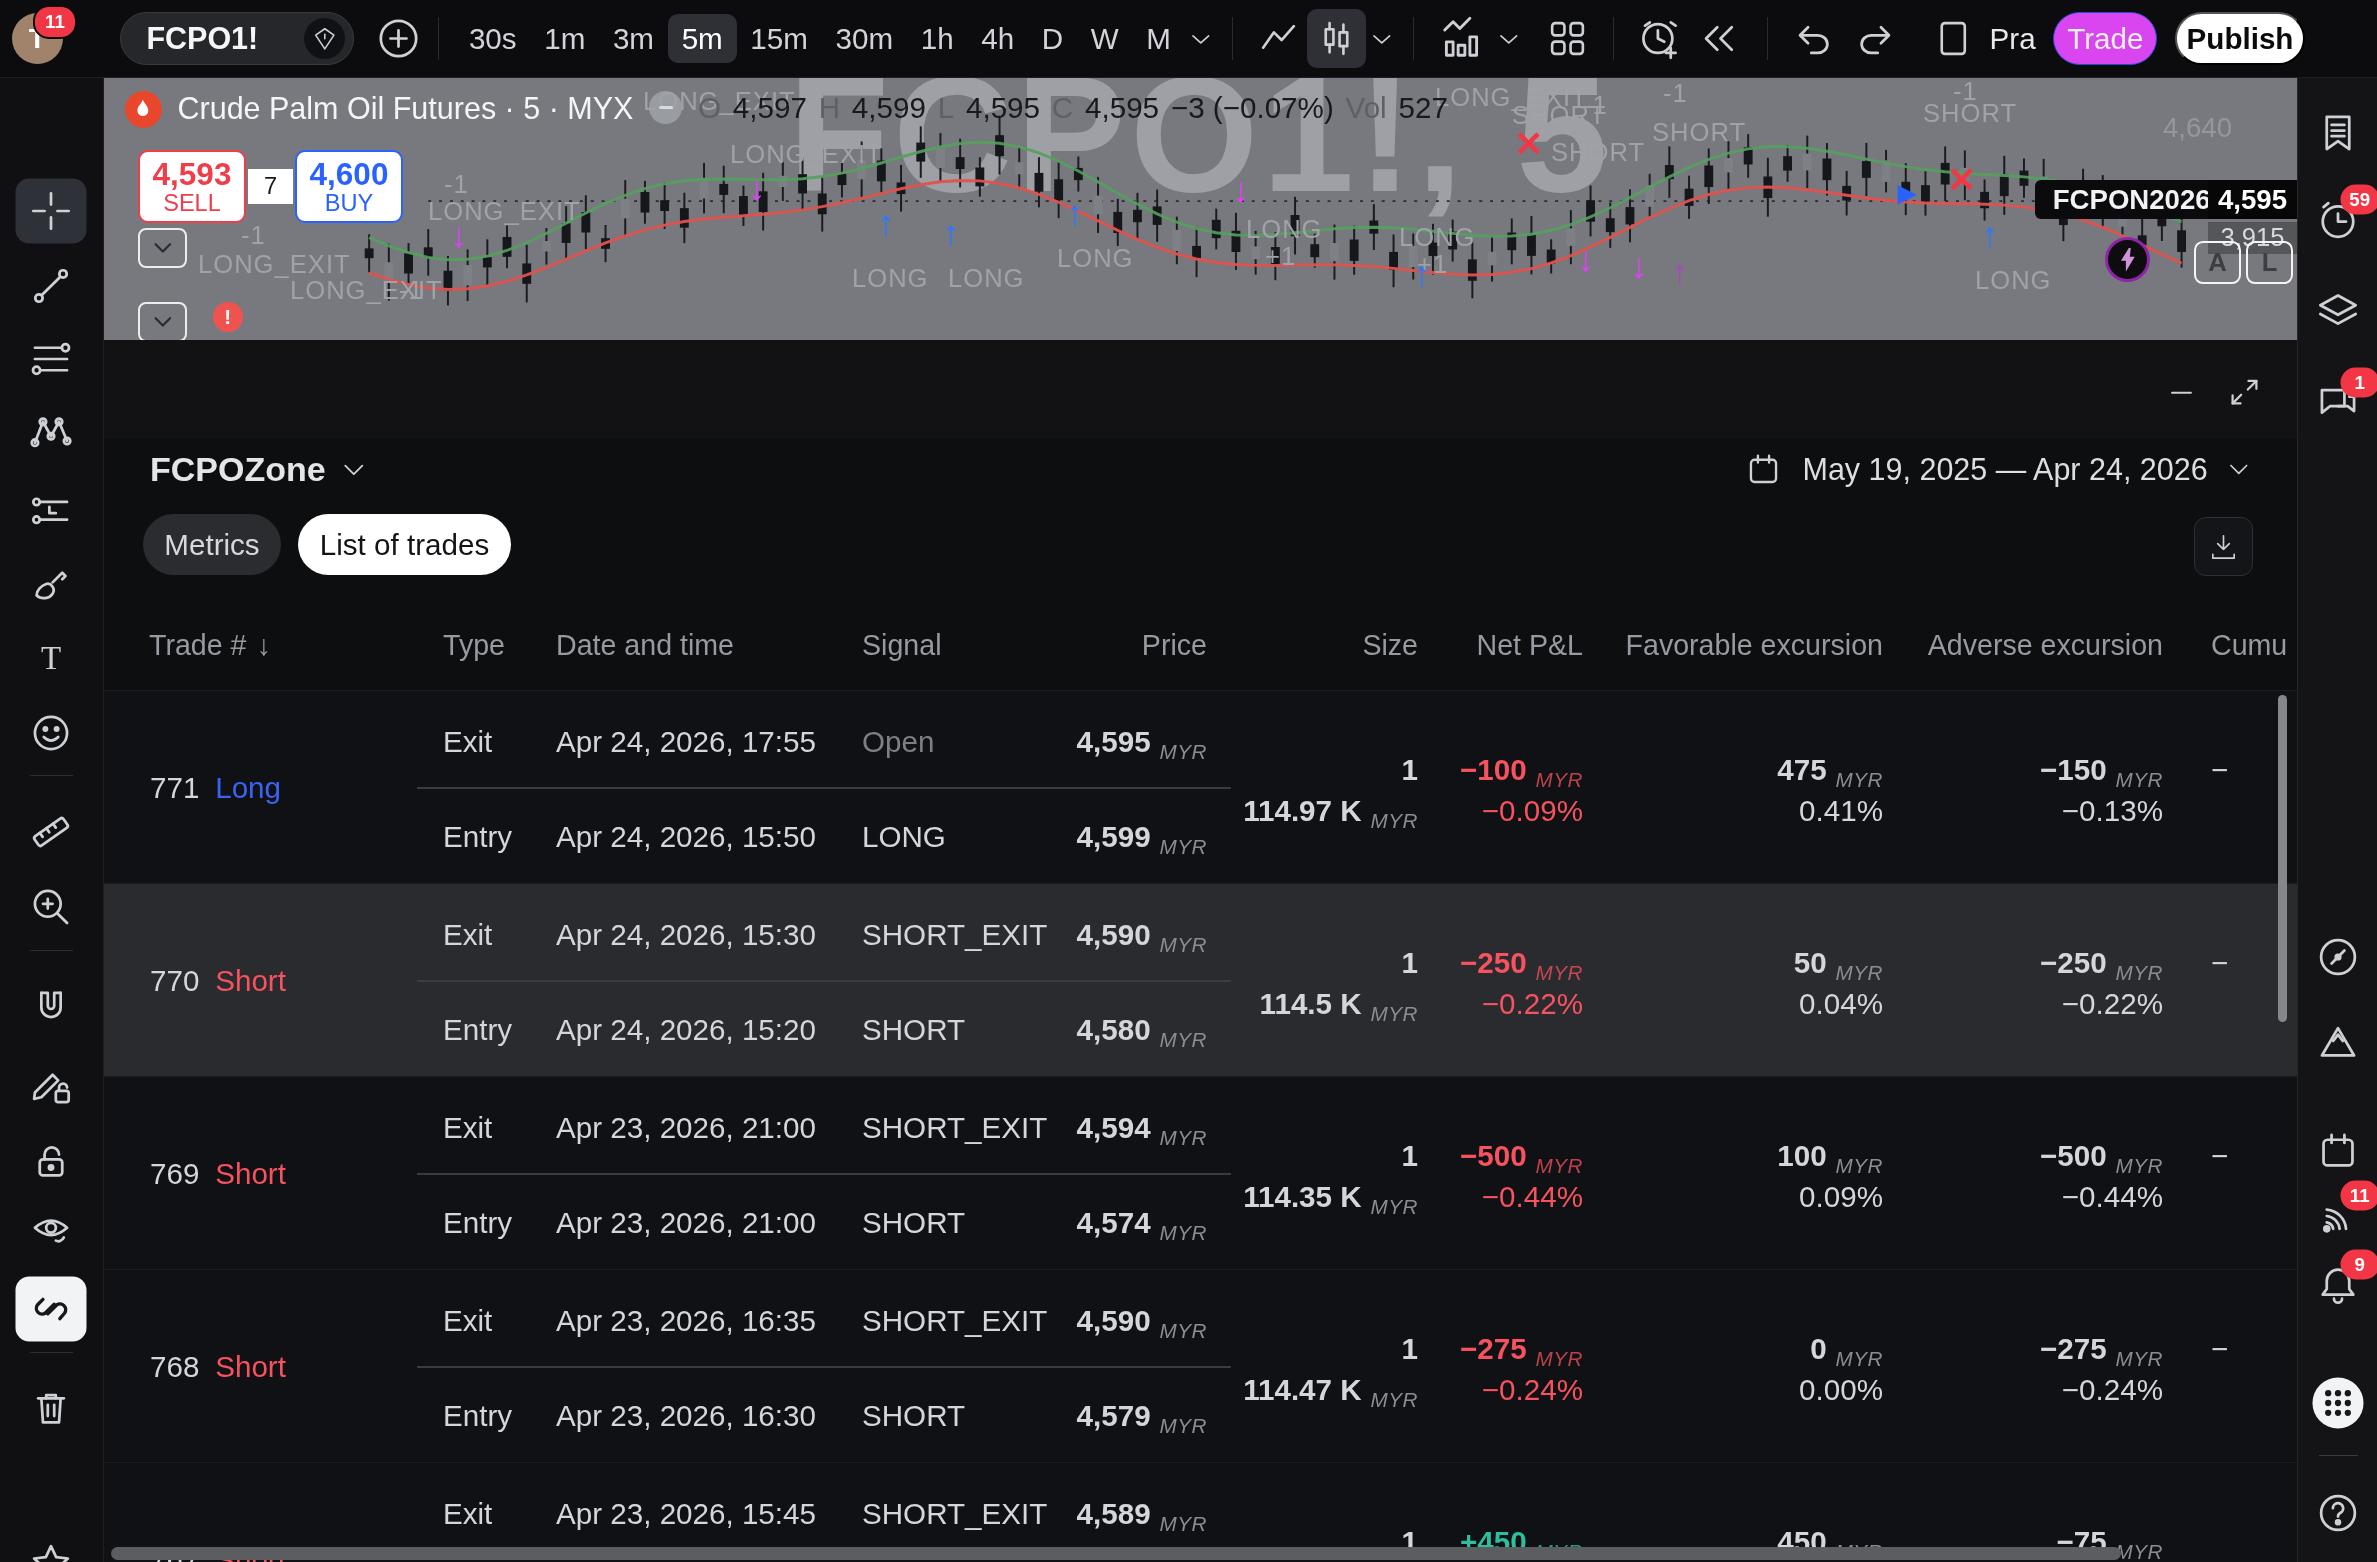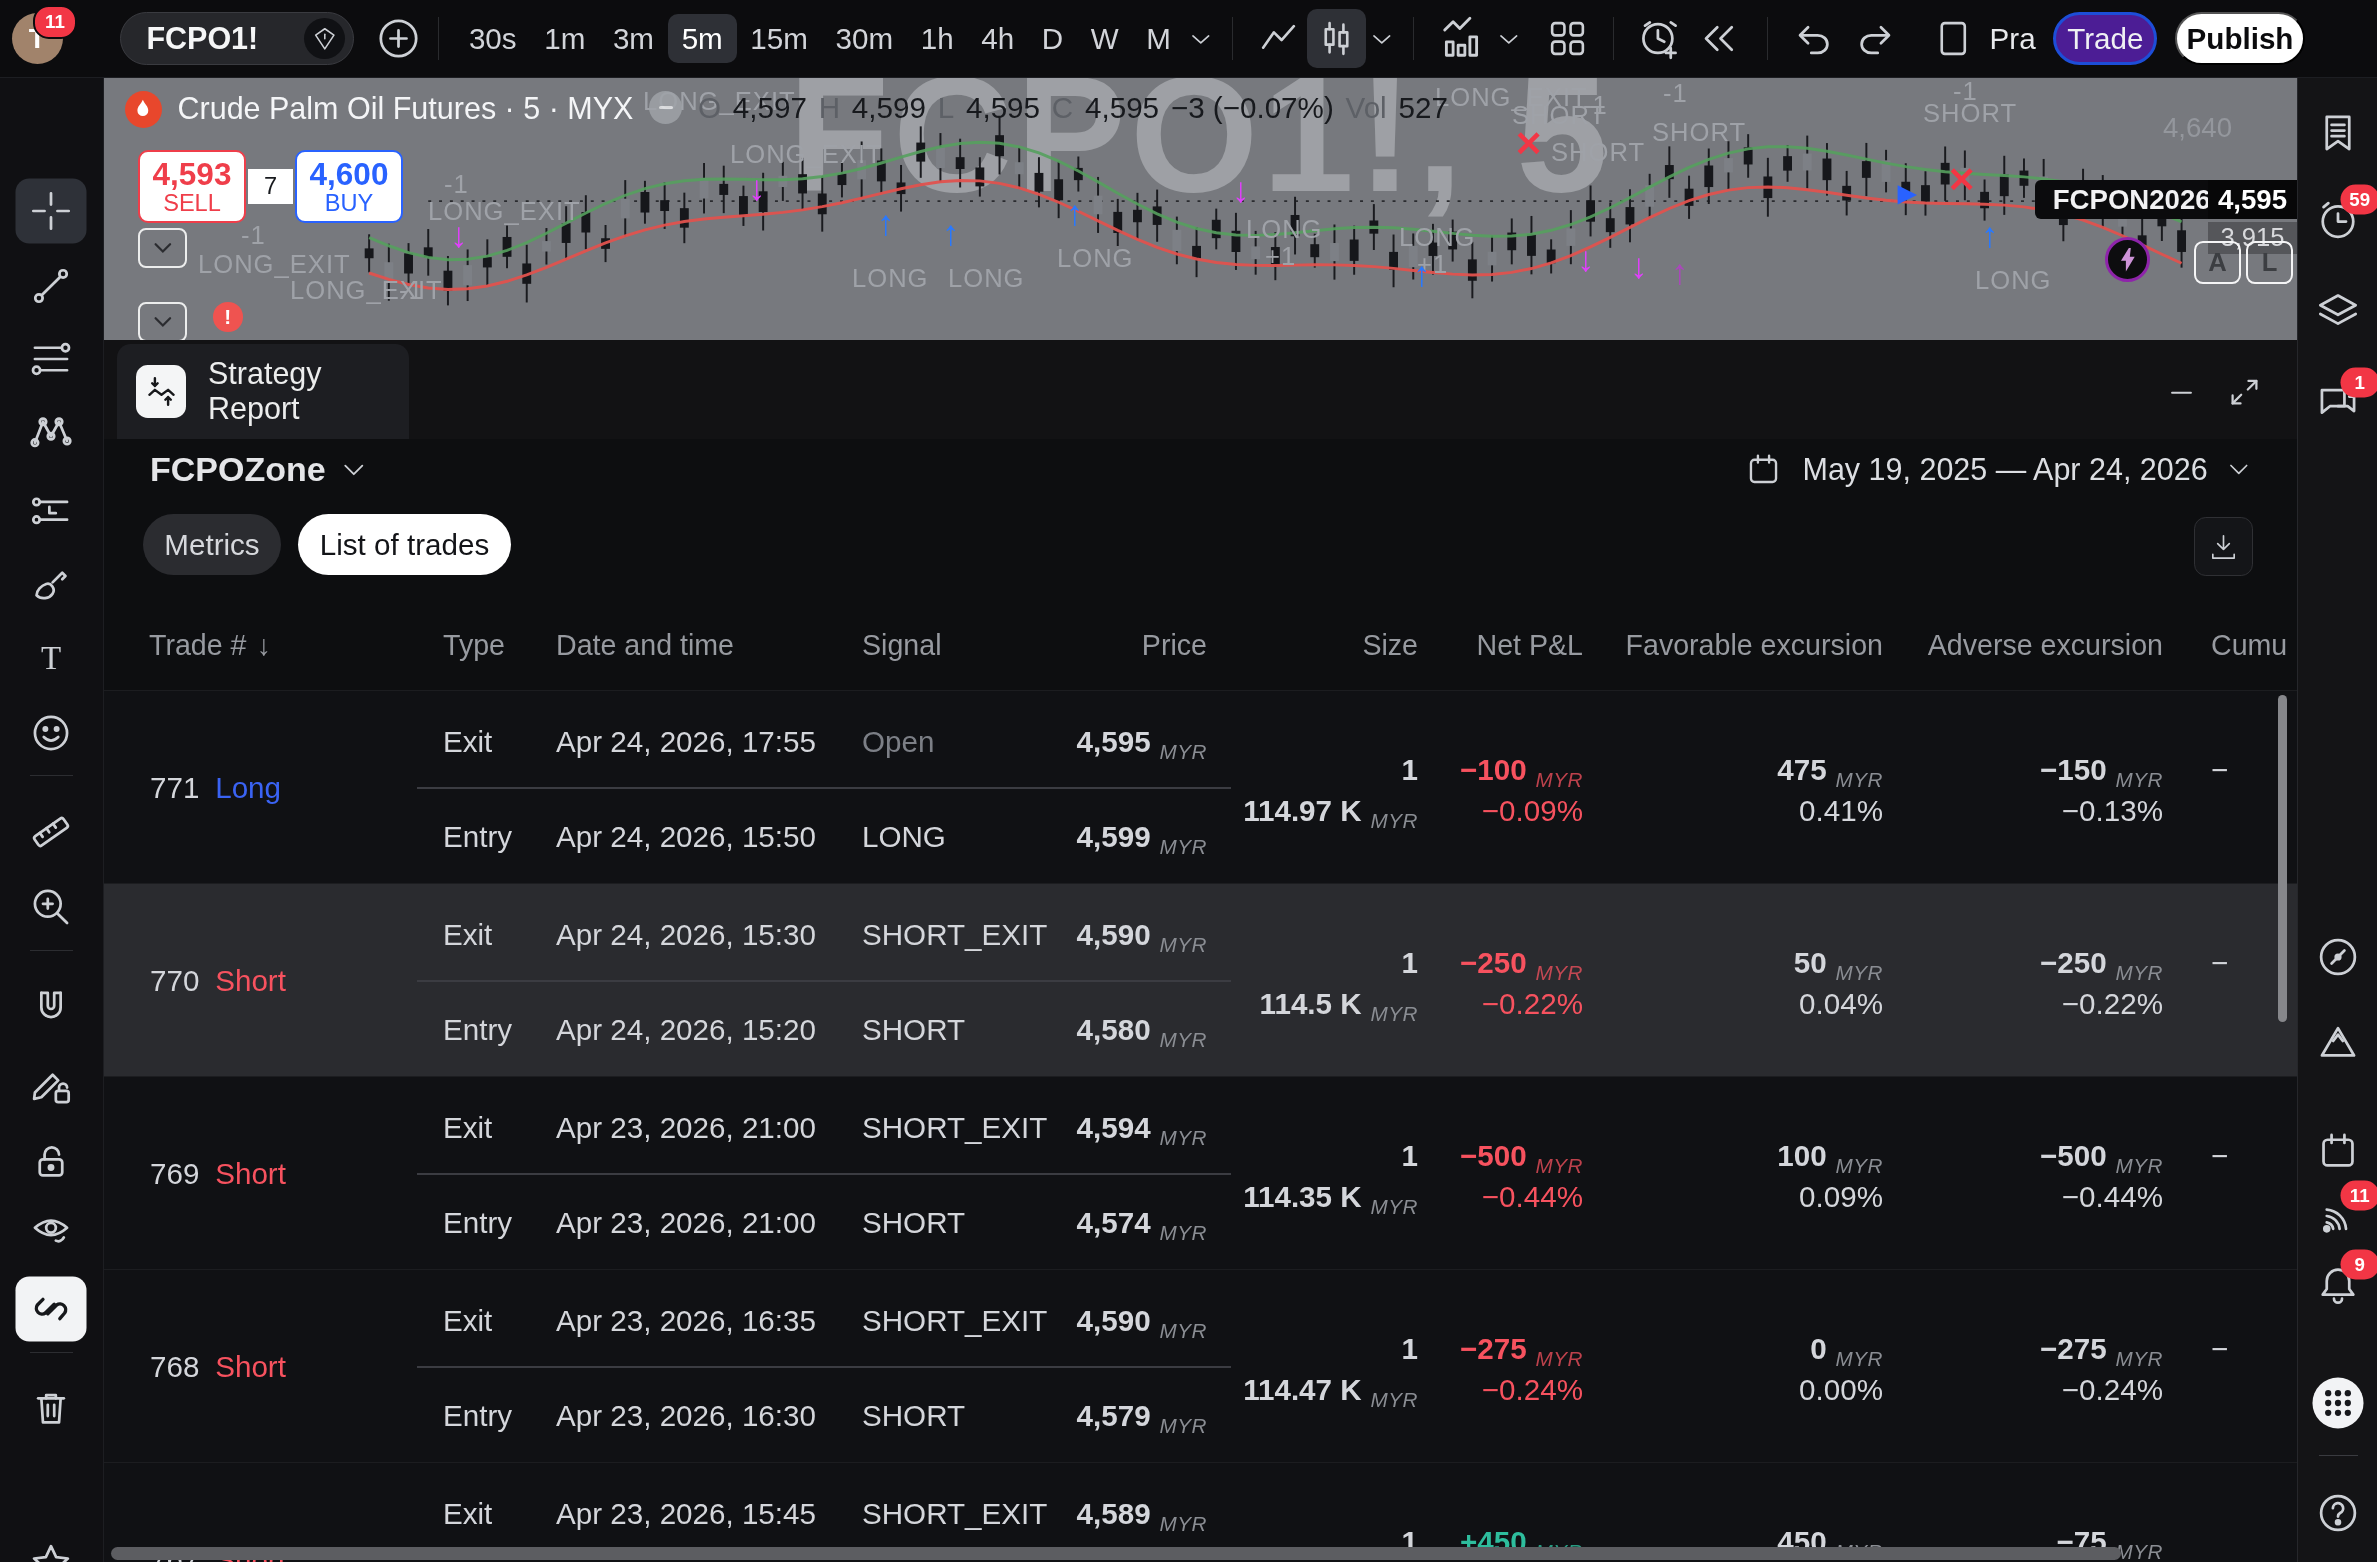--- a/index.html
+++ b/index.html
@@ -17,21 +17,21 @@
   .symicon{width:41px;height:41px;border-radius:50%;background:#101114;display:flex;align-items:center;justify-content:center;}
   .roundbtn{width:47px;height:47px;margin-left:21.7px;display:flex;align-items:center;justify-content:center;cursor:pointer;}
   .vdiv{width:1px;height:43px;background:#2a2b2e;margin:0 15.8px;flex:0 0 auto;}
   .tf{font-size:29.6px;color:#d2d4d9;padding:7.9px 13.8px;border-radius:9.9px;cursor:pointer;flex:0 0 auto;}
   .tf.sel{background:#2e3036;color:#fff;}
   .iconbtn{display:flex;align-items:center;justify-content:center;padding:7.9px;border-radius:9.9px;cursor:pointer;flex:0 0 auto;}
   .iconbtn.sel{background:#2e3036;}
   .chev{padding:3.9px;cursor:pointer;}
   #user-label{font-size:29.6px;color:#e8e9ec;margin:0 17.7px 0 7.9px;}
   .pillbtn{height:53px;border-radius:26.6px;display:flex;align-items:center;justify-content:center;font-size:29.6px;cursor:pointer;flex:0 0 auto;}
-  #trade-btn{width:104px;border:3px solid #1d4ed8;color:#eff0f3;background:#4c1d95;}
+  #trade-btn{width:104px;border:1px solid #1d4ed8;color:#eff0f3;background:#d946ef;}
   #publish-btn{width:130px;background:#fff;color:#0b0b0d;font-weight:600;margin:0 21.7px 0 17.7px;}
 
   
   #lbar{position:absolute;left:0;top:78px;width:103px;height:1485px;background:#101013;border-right:1px solid #1d1e22;z-index:30;}
   .ltool{position:absolute;left:51px;transform:translate(-50%,-50%);width:71px;height:65px;display:flex;align-items:center;justify-content:center;border-radius:13.8px;cursor:pointer;}
   .ltool.sel{background:#2e3138;}
   .ltool.selwhite{background:#f2f3f5;}
   .hdiv{position:absolute;left:29.6px;width:43px;height:1px;background:#2c2d31;}
 
   
@@ -741,30 +741,20 @@
     <svg width="21.7" height="25.6" viewBox="0 0 20 26">
         <path d="M11 1 L3 14 h5 L8 25 L17 10 h-5 L13 1 Z" fill="#ce93d8"></path>
       </svg>
   </span>
   <div class="al-btn" style="left:2091px">A</div>
   <div class="al-btn" style="left:2143px">L</div>
 </section>
 
 <section id="panel">
   <div id="tabstrip">
-    <div id="rep-tab">
-      <span class="tabicon">
-        <svg width="33" height="33" viewBox="0 0 30 30" style="stroke:#17181b;fill:none;stroke-width:2.2;stroke-linecap:round;stroke-linejoin:round;">
-          <path d="M9 3 v7 M6.5 7.5 L9 10 l2.5 -2.5"></path>
-          <polyline points="4,18 9,13.5 15,18 21,13.5 26,18"></polyline>
-          <path d="M21 27 v-7 M18.5 22.5 L21 20 l2.5 2.5"></path>
-        </svg>
-      </span>
-      <b>Strategy Report</b>
-    </div>
     <div class="winbtn" style="left:2057px">
       <svg width="33" height="33" viewBox="0 0 28 28" class="ic">
           <path d="M6 15 h16"></path>
         </svg>
     </div>
     <div class="winbtn" style="left:2120px">
       <svg width="37" height="37" viewBox="0 0 28 28" class="ic">
           <path d="M17 6 h6 v6"></path>
           <path d="M11 23 h-6 v-6"></path>
           <path d="M23 6 l-6.5 6.5 M5 23 l6.5 -6.5"></path>

